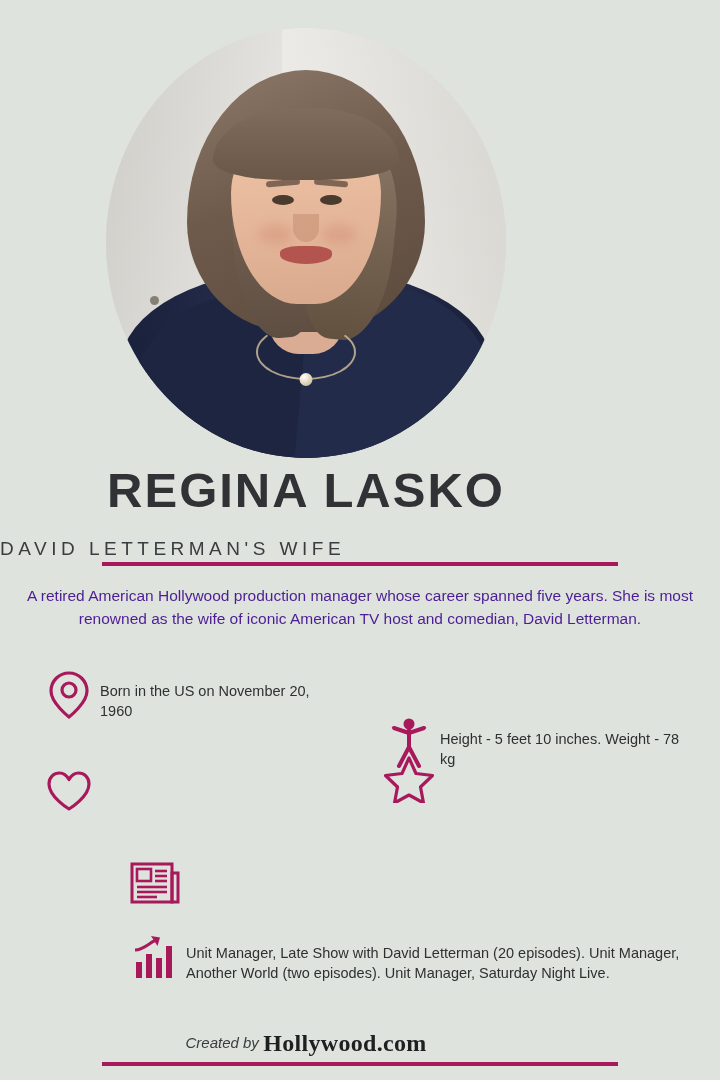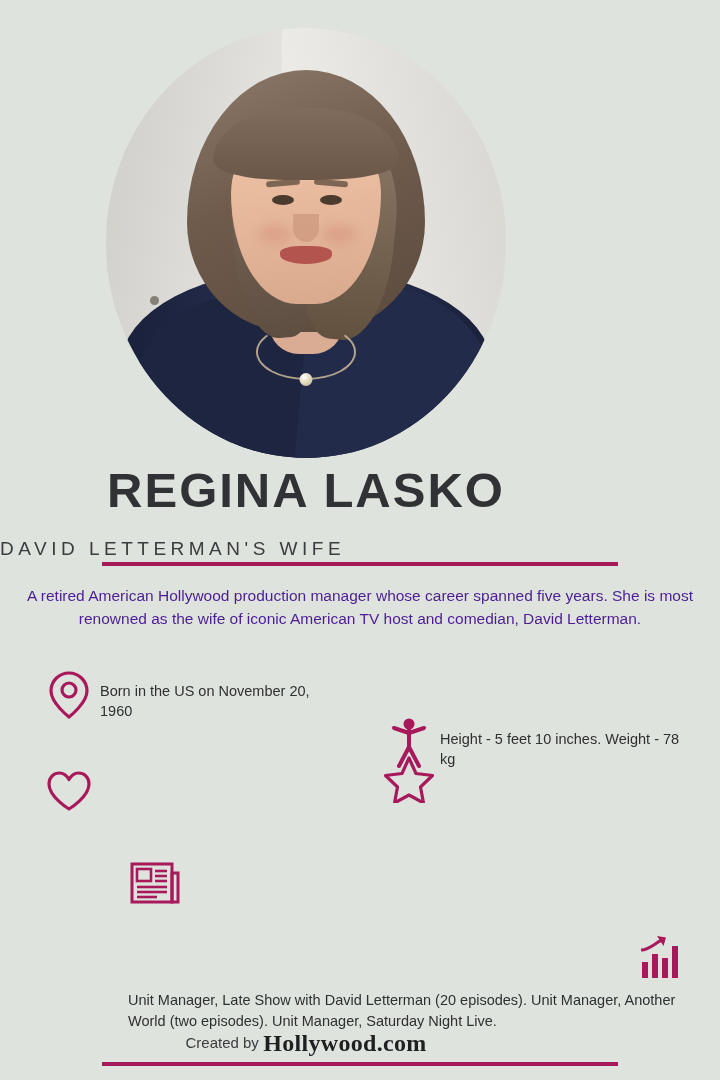--- a/index.html
+++ b/index.html
@@ -276,21 +276,21 @@
     line-height: 1.42;
     color: #2e3032;
     padding-top: 8px;
   }
 
   .f-born   { top: 0px;   left: 42px; width: 300px; }
   .f-height { top: 8px;   left: 382px; width: 300px; margin-top: 40px; }
   .f-spouse { top: 96px;  left: 42px; width: 300px; }
   .f-career { top: 84px;  left: 382px; width: 312px; }
   .f-dated  { top: 188px; left: 128px; width: 560px; }
-  .f-work   { top: 262px; left: 128px; width: 560px; flex-direction: column; }
+  .f-work   { top: 262px; left: 128px; width: 560px; }
 
   .f-born .text   { padding-top: 4px; }
   .f-height .text { padding-top: 4px; }
   .f-spouse .text { padding-top: 6px; }
   .f-career .text { padding-top: 0px; }
   .f-dated .text  { padding-top: 17px; }
   .f-work .text   { padding-top: 2px; }
 
   
   .footer {
@@ -305,20 +305,21 @@
     font-family: "Liberation Serif", serif;
     font-size: 24px;
     font-weight: bold;
     color: #1d1f21;
     letter-spacing: .3px;
   }
   .footer .created {
     font-size: 15px;
     color: #3a3c3f;
     vertical-align: 3px;
+    font-style: italic;
   }
 </style>
 </head>
 <body>
 
 <div class="page">
 
   <div class="portrait-wrap">
     <div class="portrait">
       <div class="wall-left"></div>

